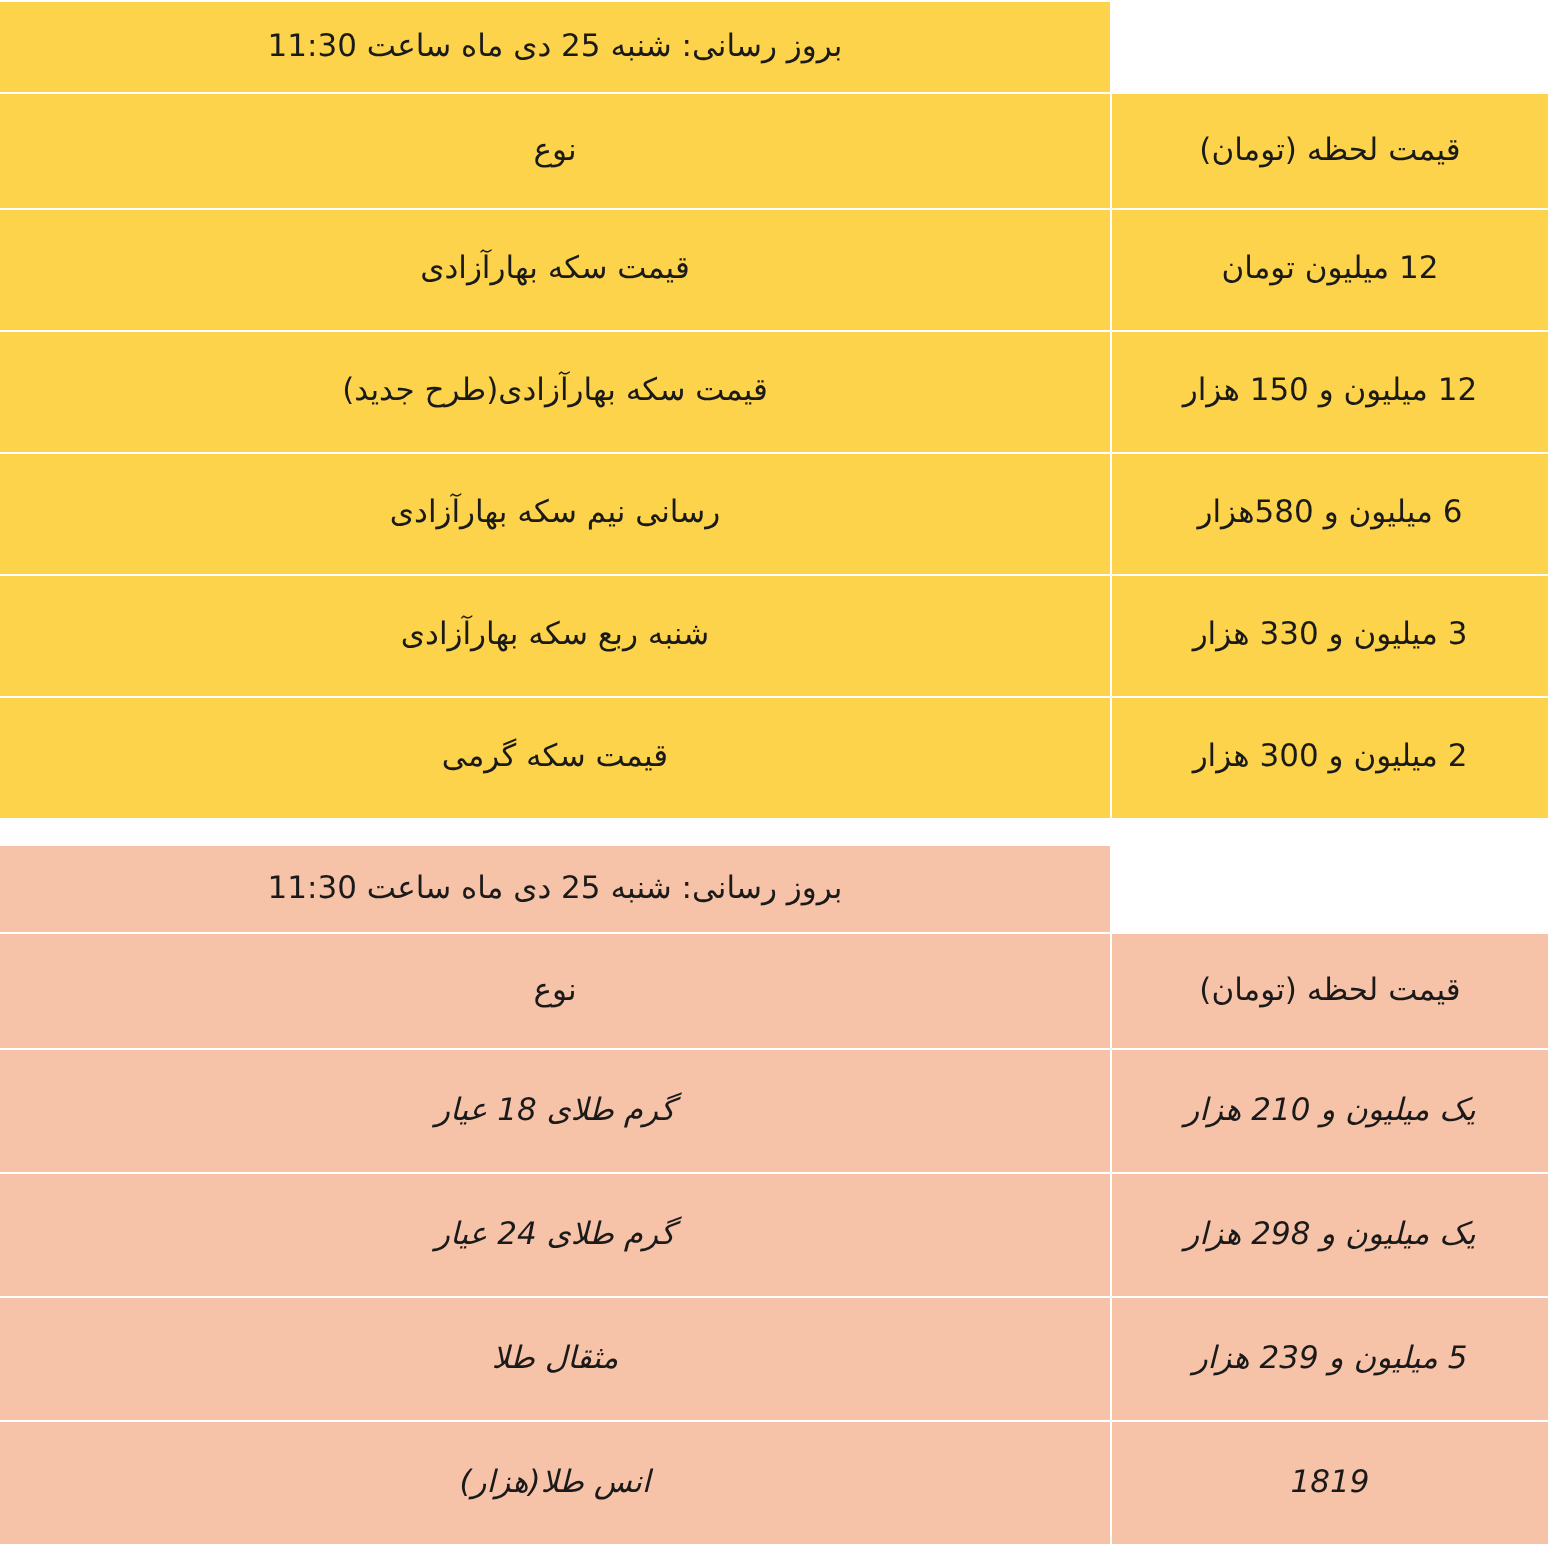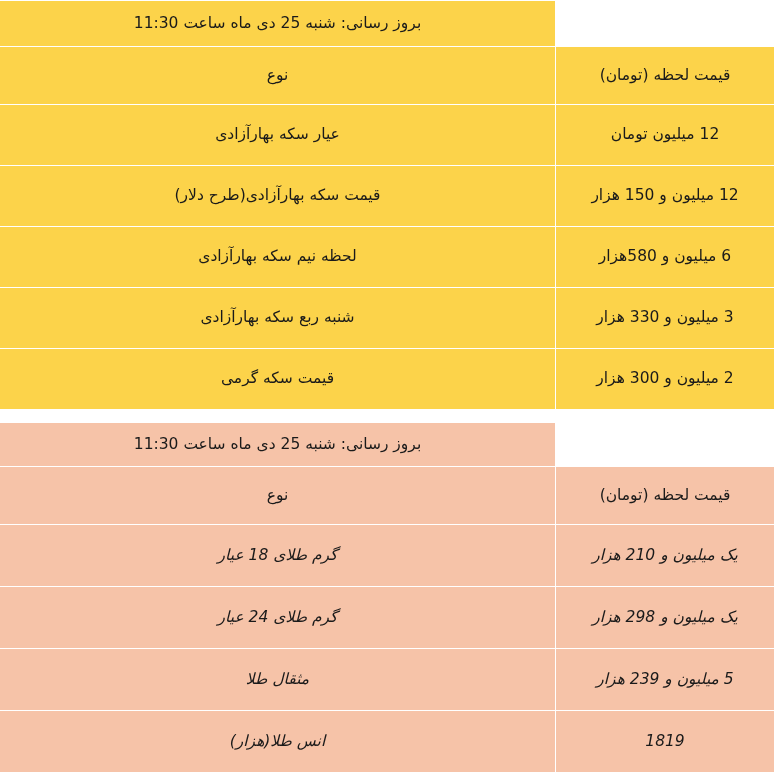--- a/index.html
+++ b/index.html
@@ -95,29 +95,29 @@
         <td class="spacer" style="width:219px"></td>
         <td class="caption-cell" colspan="2" style="width:556px">بروز رسانی: شنبه 25 دی ماه ساعت 11:30</td>
       </tr>
       <tr>
         <td class="header-cell" style="width:388px">قیمت لحظه (تومان)</td>
         <td class="header-cell" colspan="2" style="width:387px">نوع</td>
       </tr>
 
       <tr>
         <td class="row-cell">12 میلیون تومان</td>
-        <td class="row-cell" colspan="2">عیار سکه بهارآزادی</td>
+        <td class="row-cell" colspan="2">قیمت سکه بهارآزادی</td>
       </tr>
       <tr>
         <td class="row-cell">12 میلیون و 150 هزار</td>
-        <td class="row-cell" colspan="2">قیمت سکه بهارآزادی(طرح دلار)</td>
+        <td class="row-cell" colspan="2">قیمت سکه بهارآزادی(طرح جدید)</td>
       </tr>
       <tr>
         <td class="row-cell">6 میلیون و 580هزار</td>
-        <td class="row-cell" colspan="2">لحظه نیم سکه بهارآزادی</td>
+        <td class="row-cell" colspan="2">رسانی نیم سکه بهارآزادی</td>
       </tr>
       <tr>
         <td class="row-cell">3  میلیون و 330 هزار</td>
         <td class="row-cell" colspan="2">شنبه ربع سکه بهارآزادی</td>
       </tr>
       <tr>
         <td class="row-cell">2 میلیون و  300  هزار</td>
         <td class="row-cell" colspan="2">قیمت سکه گرمی</td>
       </tr>
     </tbody>

